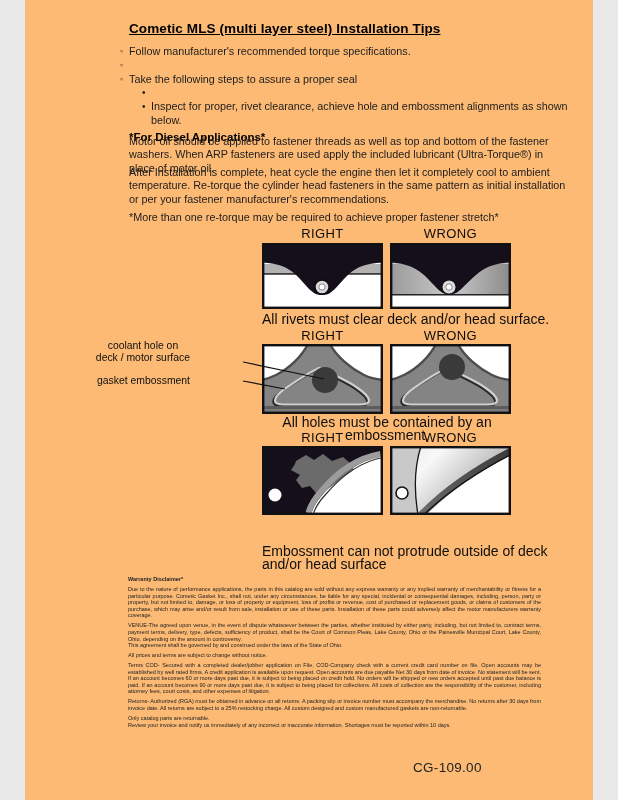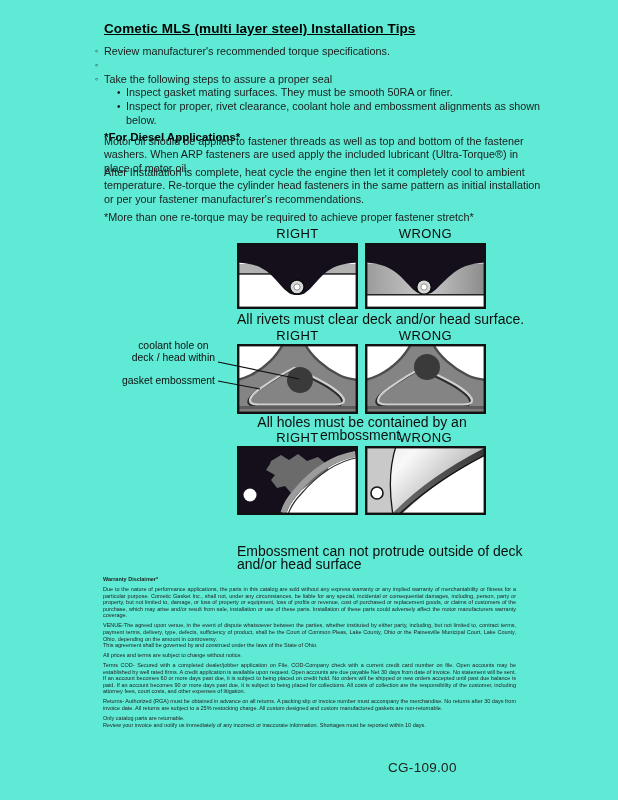--- a/index.html
+++ b/index.html
@@ -1,20 +1,20 @@
 <!DOCTYPE html>
 <html><head>
 <meta charset="utf-8">
 <style>
   * { margin:0; padding:0; box-sizing:border-box; }
   html,body { background:#e9e9e9; }
   body { font-family:"Liberation Sans", sans-serif; }
   #page {
-    position:relative; width:618px; height:800px; margin:0 auto;
-    background:#5eead4; color:#1c1c1c; overflow:hidden;
+    position:relative; width:568px; height:800px; margin:0 auto;
+    background:#fdba74; color:#1c1c1c; overflow:hidden;
   }
   .abs { position:absolute; }
   
   .doc-title {
     left:104px; top:21px; font-size:13.5px; font-weight:bold; color:#000;
     text-decoration:underline; letter-spacing:.1px;
   }
   .bullets { left:95px; top:45px; width:450px; font-size:10.8px; line-height:13.8px; }
   .b-row { display:flex; }
   .b-mark { width:9px; flex:0 0 9px; font-size:9px; line-height:13.8px; }
@@ -42,36 +42,35 @@
 </head>
 <body>
 
 <div id="page">
 
   <div class="abs doc-title">Cometic MLS (multi layer steel) Installation Tips</div>
 
   <div class="abs bullets">
     <div class="b-row">
       <span class="b-mark">◦</span>
-      <span>Review manufacturer's recommended torque specifications.</span>
+      <span>Follow manufacturer's recommended torque specifications.</span>
     </div>
     <div class="b-row">
       <span class="b-mark">◦</span>
     </div>
     <div class="b-row">
       <span class="b-mark">◦</span>
       <span>Take the following steps to assure a proper seal</span>
     </div>
     <div class="b-row b-sub">
       <span class="b-mark">•</span>
-      <span>Inspect gasket mating surfaces.  They must be smooth 50RA or finer.</span>
     </div>
     <div class="b-row b-sub">
       <span class="b-mark">•</span>
-      <span>Inspect for proper, rivet clearance, coolant hole and embossment alignments as shown below.</span>
+      <span>Inspect for proper, rivet clearance, achieve hole and embossment alignments as shown below.</span>
     </div>
   </div>
 
   <div class="abs diesel-head">*For Diesel Applications*</div>
   <div class="abs para p1">Motor oil should be applied to fastener threads as well as top and bottom of the fastener washers. When ARP fasteners are used apply the included lubricant (Ultra-Torque®) in place of motor oil.</div>
   <div class="abs para p2">After Installation is complete, heat cycle the engine then let it completely cool to ambient temperature. Re-torque the cylinder head fasteners in the same pattern as initial installation or per your fastener manufacturer's recommendations.</div>
   <div class="abs para p3">*More than one re-torque may be required to achieve proper fastener stretch*</div>
 
   <div class="abs fig-label" style="left:237px; top:226px;">RIGHT</div>
   <div class="abs fig-label" style="left:365px; top:226px;">WRONG</div>
@@ -108,21 +107,21 @@
     </svg>
   </div>
 
   <div class="abs caption" style="left:237px; top:313px;">All rivets must clear deck and/or head surface.</div>
 
   <div class="abs fig-label" style="left:237px; top:328px;">RIGHT</div>
   <div class="abs fig-label" style="left:365px; top:328px;">WRONG</div>
 
   <div class="abs ann-label" style="right:403px; top:340px;">
     <div>coolant hole on</div>
-    <div>deck / head within</div>
+    <div>deck / motor surface</div>
   </div>
   <div class="abs ann-label" style="right:403px; top:375px;">gasket embossment</div>
 
   <div class="abs panel" style="left:237px; top:344px;">
     <svg width="121" height="70" viewBox="0 0 121 70">
       <rect x="0" y="0" width="121" height="70" fill="#848484"></rect>
       <path d="M0,0 L46,0 C40,12 28,24 14,31 C9,33.5 4,35 0,36 Z" fill="#ffffff"></path>
       <path d="M46,0 C40,12 28,24 14,31 C9,33.5 4,35 0,36" fill="none" stroke="#4c4c4c" stroke-width="2.4"></path>
       <path d="M121,0 L68,0 C74,12 88,24 102,31 C107,33.5 112,35 121,36 Z" fill="#ffffff"></path>
       <path d="M68,0 C74,12 88,24 102,31 C107,33.5 112,35 121,36" fill="none" stroke="#4c4c4c" stroke-width="2.4"></path>

